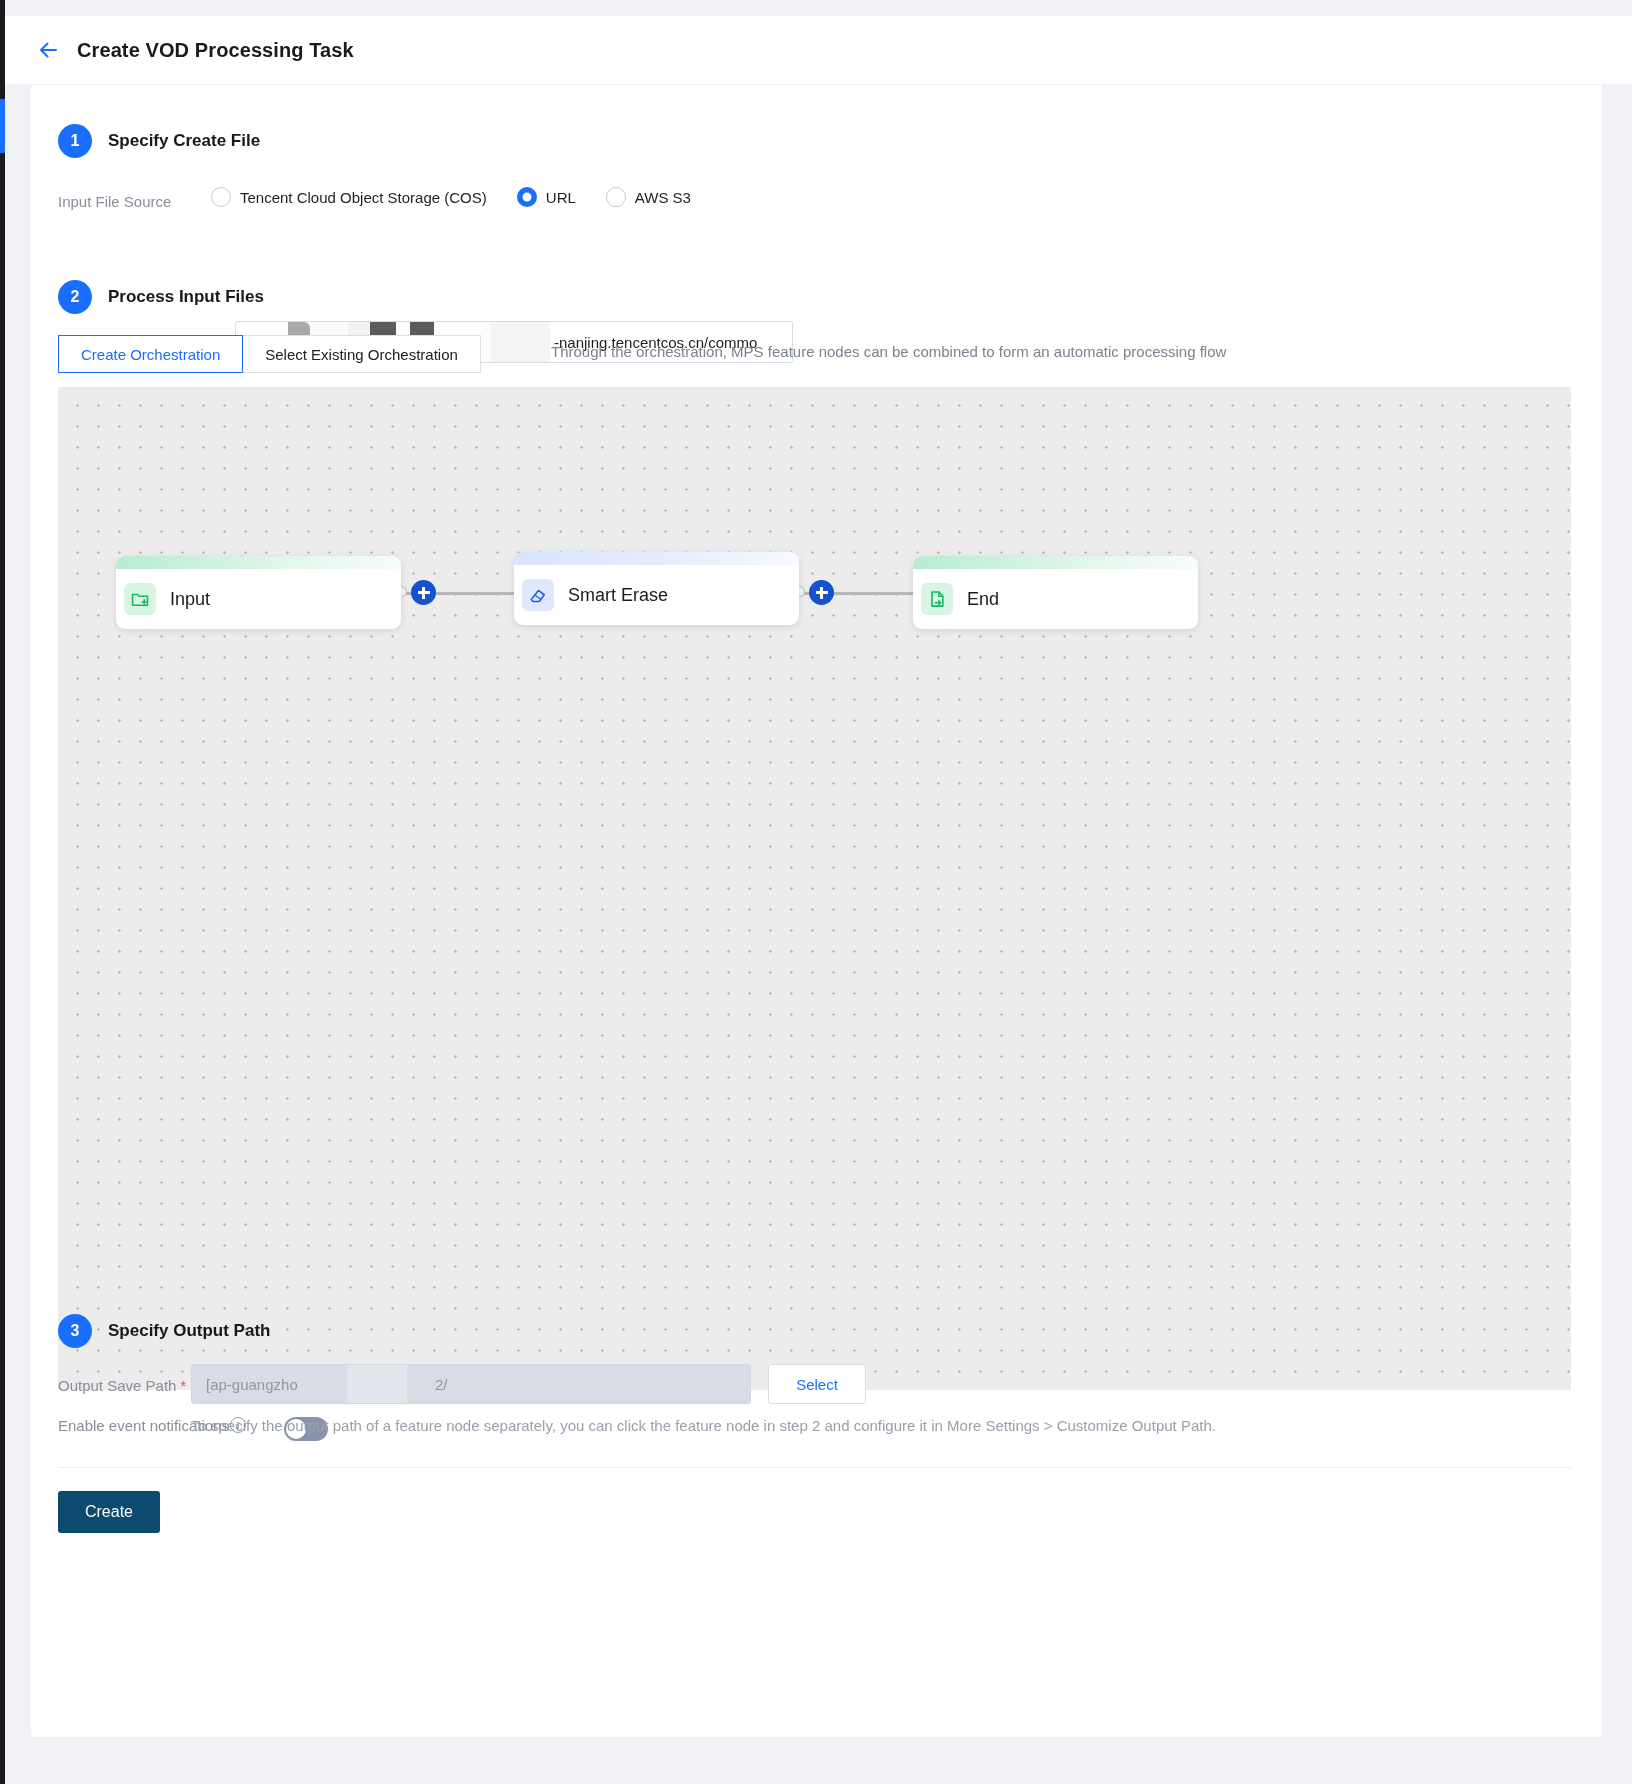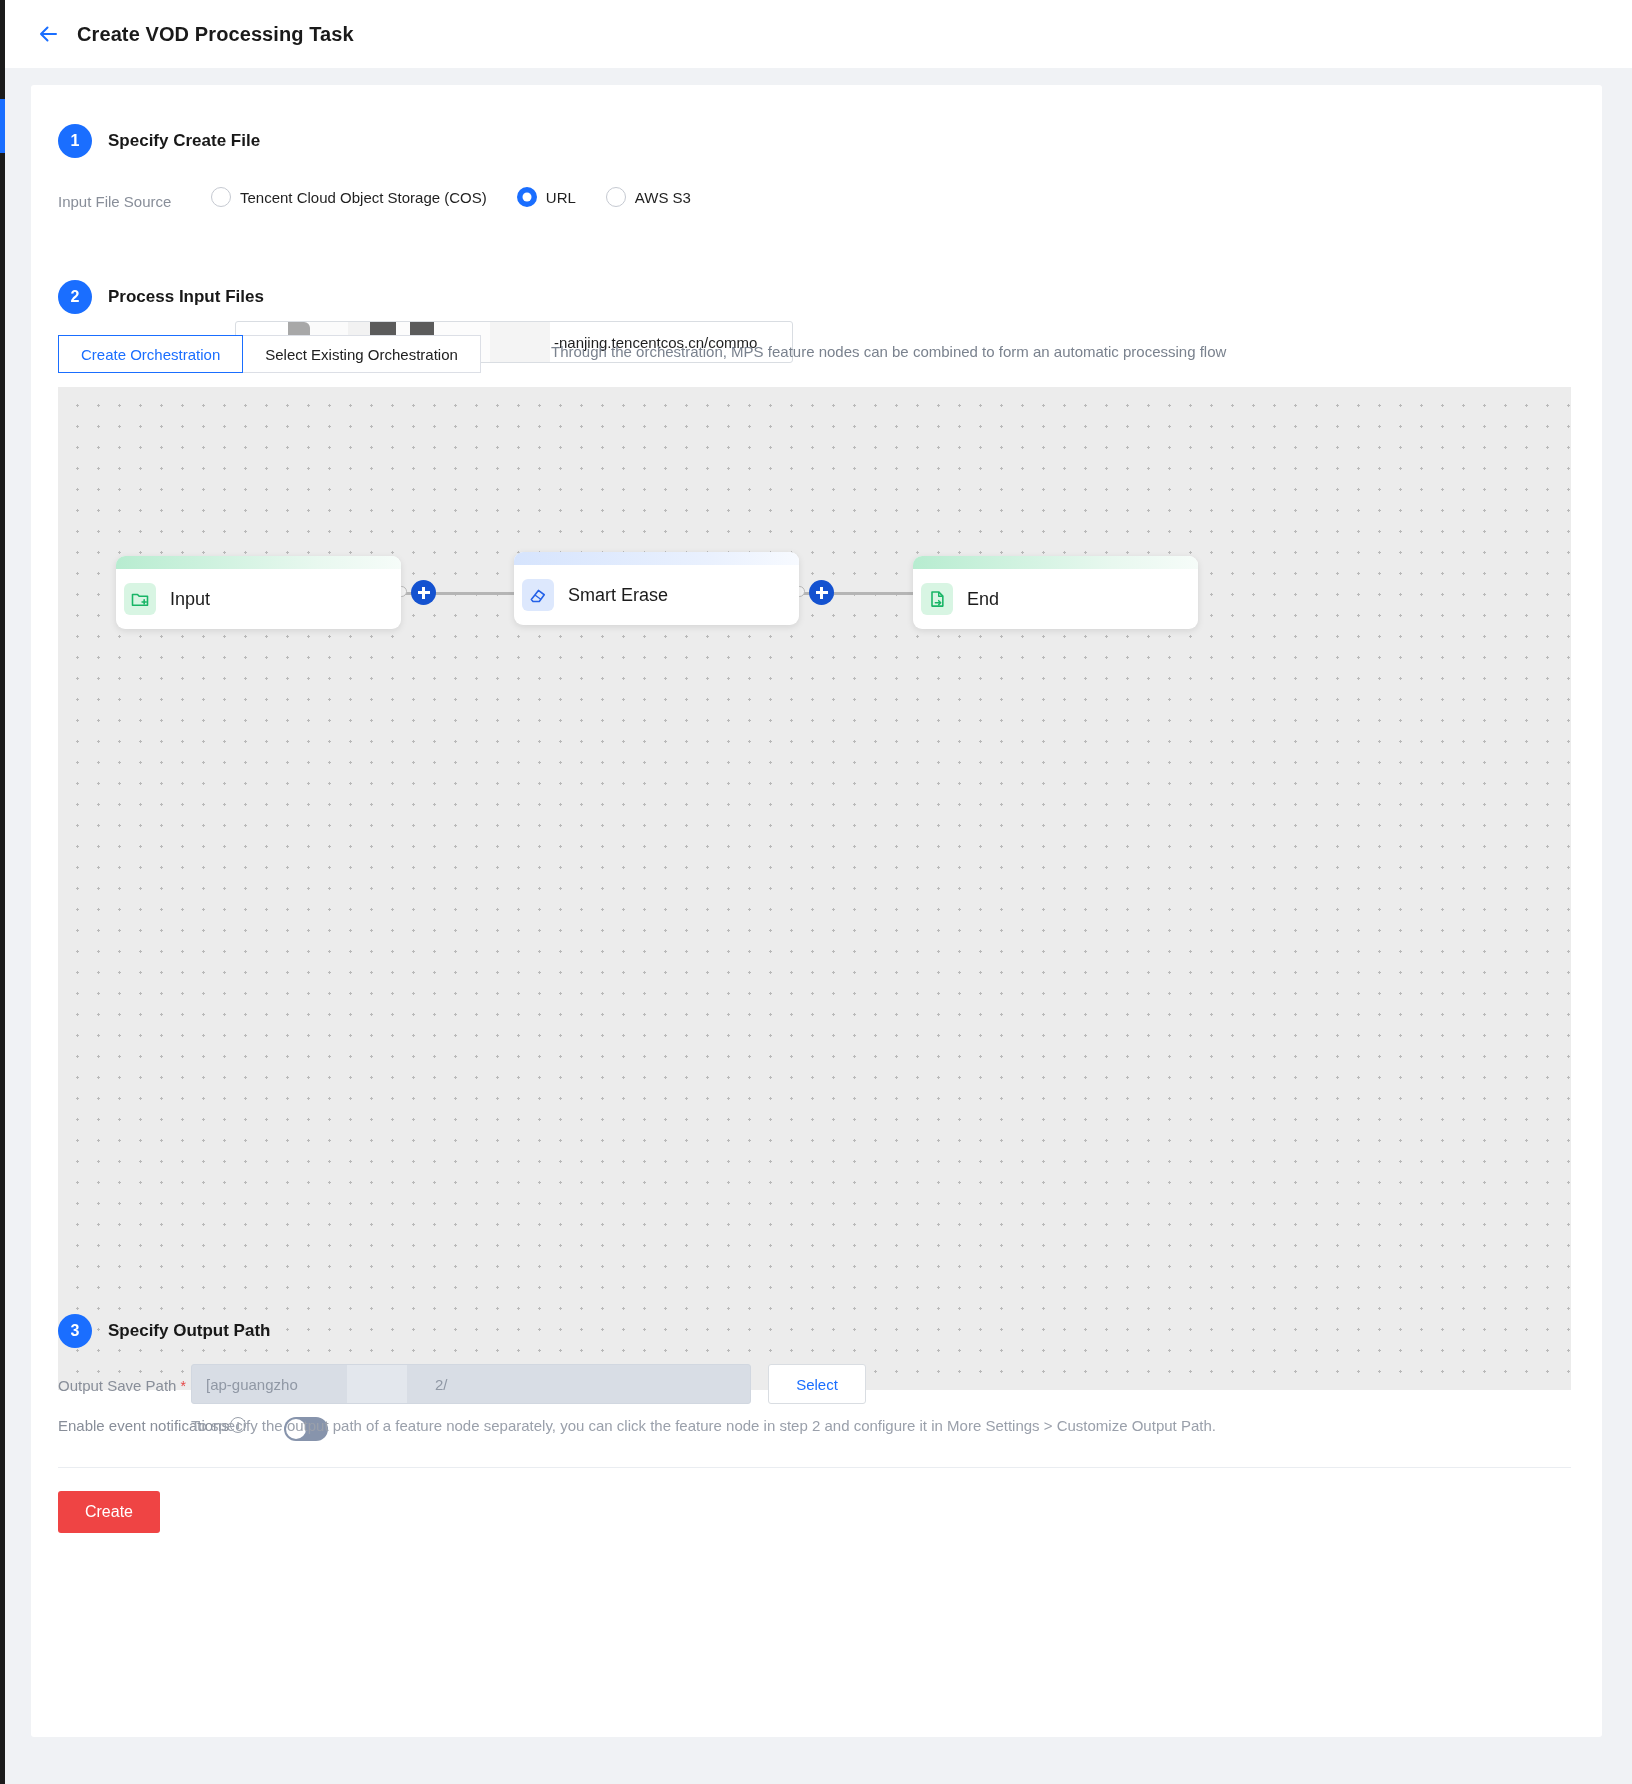--- a/index.html
+++ b/index.html
@@ -24,21 +24,21 @@
     background: #1b1b1b;
   }
   .left-accent {
     position: absolute; left: 0; top: 99px;
     width: 5px; height: 54px;
     background: #1a6eff;
   }
 
   
   .header {
-    position: absolute; left: 5px; top: 0;
+    position: absolute; left: 5px; top: 16px;
     width: 1627px; height: 68px;
     background: #ffffff;
     display: flex; align-items: center;
     padding-left: 26px;
   }
   .back-btn {
     width: 34px; height: 34px;
     display: flex; align-items: center; justify-content: center;
     cursor: pointer;
     flex: 0 0 auto;
@@ -308,21 +308,21 @@
   .divider {
     position: absolute;
     left: 58px; top: 1666px;
     width: 1513px; height: 1px;
     background: #eaedf1;
   }
   .create-btn {
     position: absolute;
     left: 58px; top: 1690px;
     width: 102px; height: 42px;
-    background: #ef4444;
+    background: #0c4a6e;
     color: #fff; font-size: 16px;
     border: none; border-radius: 3px;
     display: flex; align-items: center; justify-content: center;
     cursor: pointer;
     font-family: "Liberation Sans", sans-serif;
   }
 </style>
 </head>
 <body>
 

